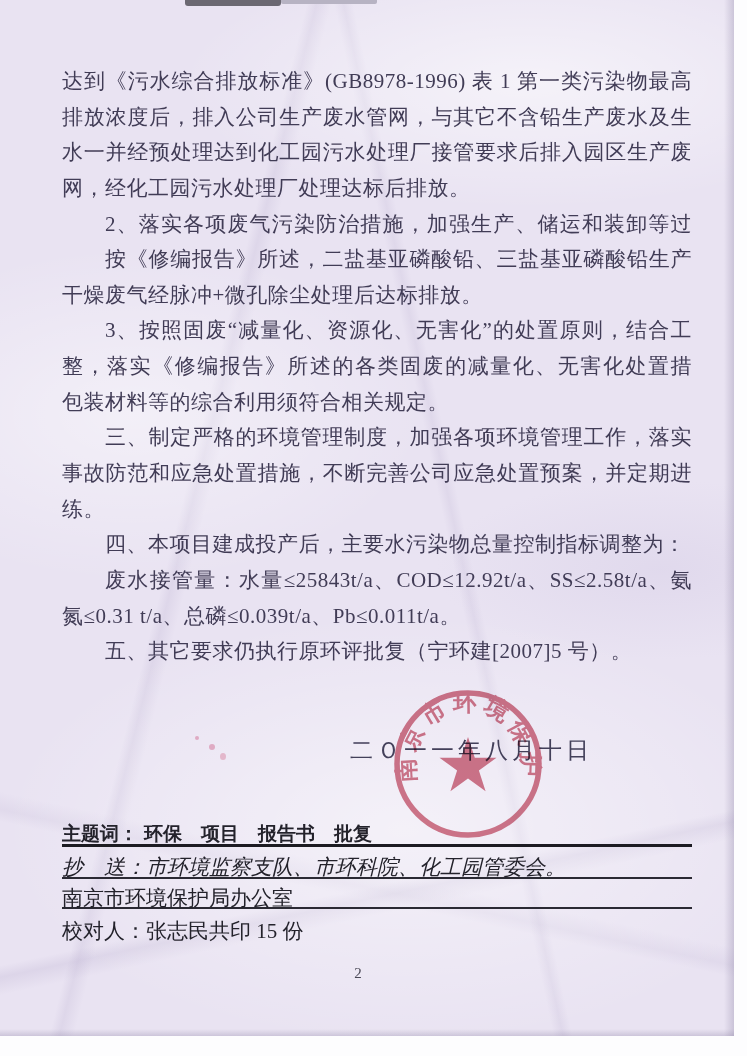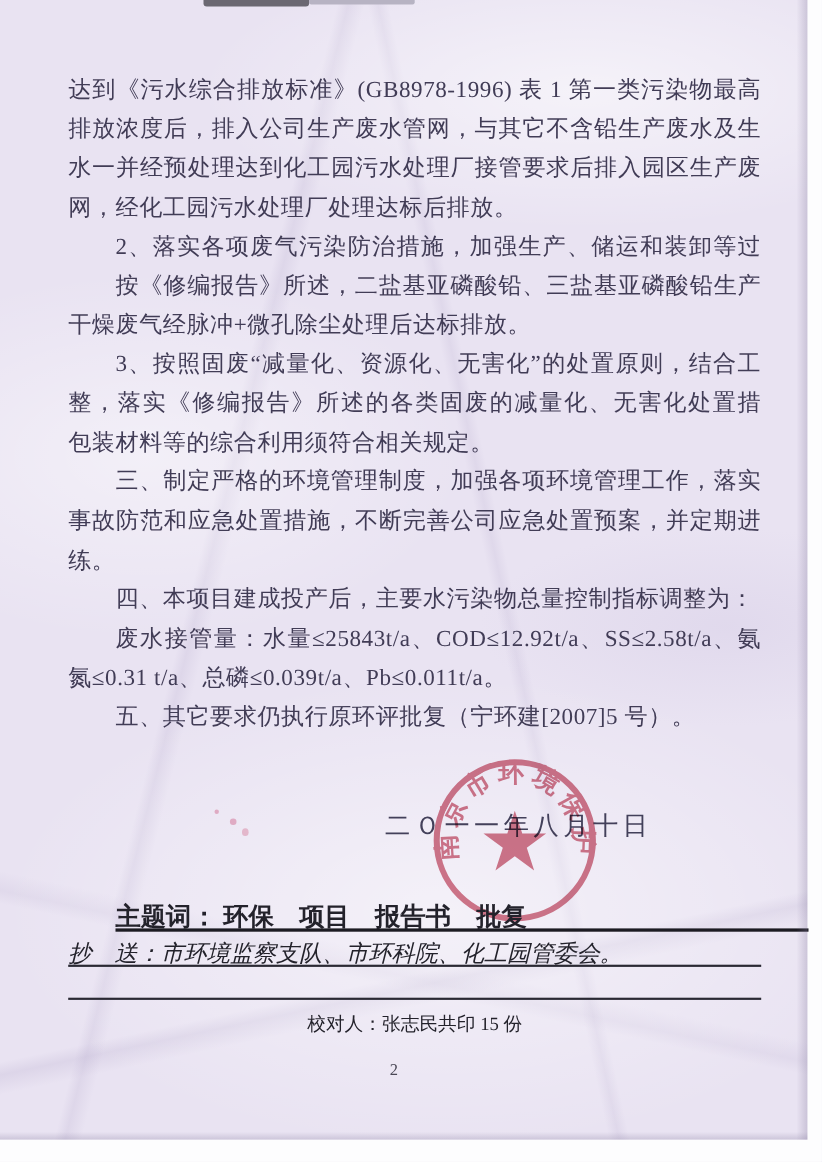--- a/index.html
+++ b/index.html
@@ -57,25 +57,25 @@
   .dot.d1 { left: 195px; top: 736px; width: 4px; height: 4px; }
   .dot.d2 { left: 209px; top: 744px; width: 6px; height: 6px; }
   .dot.d3 { left: 220px; top: 753px; width: 6px; height: 7px; opacity: .45; }
 
   
   .smudge-dark { position: absolute; left: 185px; top: 0; width: 96px; height: 6px; background: #55525c; border-radius: 0 0 3px 3px; opacity: .85; }
   .smudge-gray { position: absolute; left: 281px; top: 0; width: 96px; height: 4px; background: #b7b3c3; border-radius: 0 0 2px 2px; }
 
   
   .f-row { position: absolute; left: 62px; width: 630px; color: #23222b; white-space: nowrap; }
-  .f-subject { top: 820px; height: 27px; line-height: 27px; font-size: 23px; font-weight: bold; border-bottom: 3px solid #1c1b22; margin-left: 43px; }
+  .f-subject { top: 820px; height: 27px; line-height: 27px; font-size: 19px; font-weight: bold; border-bottom: 3px solid #1c1b22; }
   .f-subject .terms { margin-left: 6px; }
   .f-cc { top: 856px; height: 23px; line-height: 23px; font-size: 21px; border-bottom: 2px solid #2a2933; font-style: italic; }
   .f-office { top: 887px; height: 22px; line-height: 22px; font-size: 21px; border-bottom: 2px solid #2a2933; display: flex; justify-content: space-between; }
-  .f-proof { top: 919px; height: 24px; line-height: 24px; font-size: 17px; display: flex; justify-content: center; }
+  .f-proof { top: 919px; height: 24px; line-height: 24px; font-size: 21px; display: flex; justify-content: flex-start; }
 
   .page-num { position: absolute; left: 338px; top: 965px; width: 40px; text-align: center; font-size: 15px; color: #4a4856; }
 </style>
 </head>
 <body>
 
 <div class="paper">
 
   <div class="smudge-dark"></div>
   <div class="smudge-gray"></div>
@@ -119,20 +119,21 @@
 
   <div class="f-row f-subject">
     <span>主题词：</span><span class="terms">环保　项目　报告书　批复</span>
   </div>
 
   <div class="f-row f-cc">
     <span>抄　送：</span><span>市环境监察支队、市环科院、化工园管委会。</span>
   </div>
 
   <div class="f-row f-office">
+    <span>南京市环境保护局办公室</span>
   </div>
 
   <div class="f-row f-proof">
     <span><span>校对人：</span><span>张志民</span></span>
     <span>共印 15 份</span>
   </div>
 
   <div class="page-num">2</div>
 
 </div>

